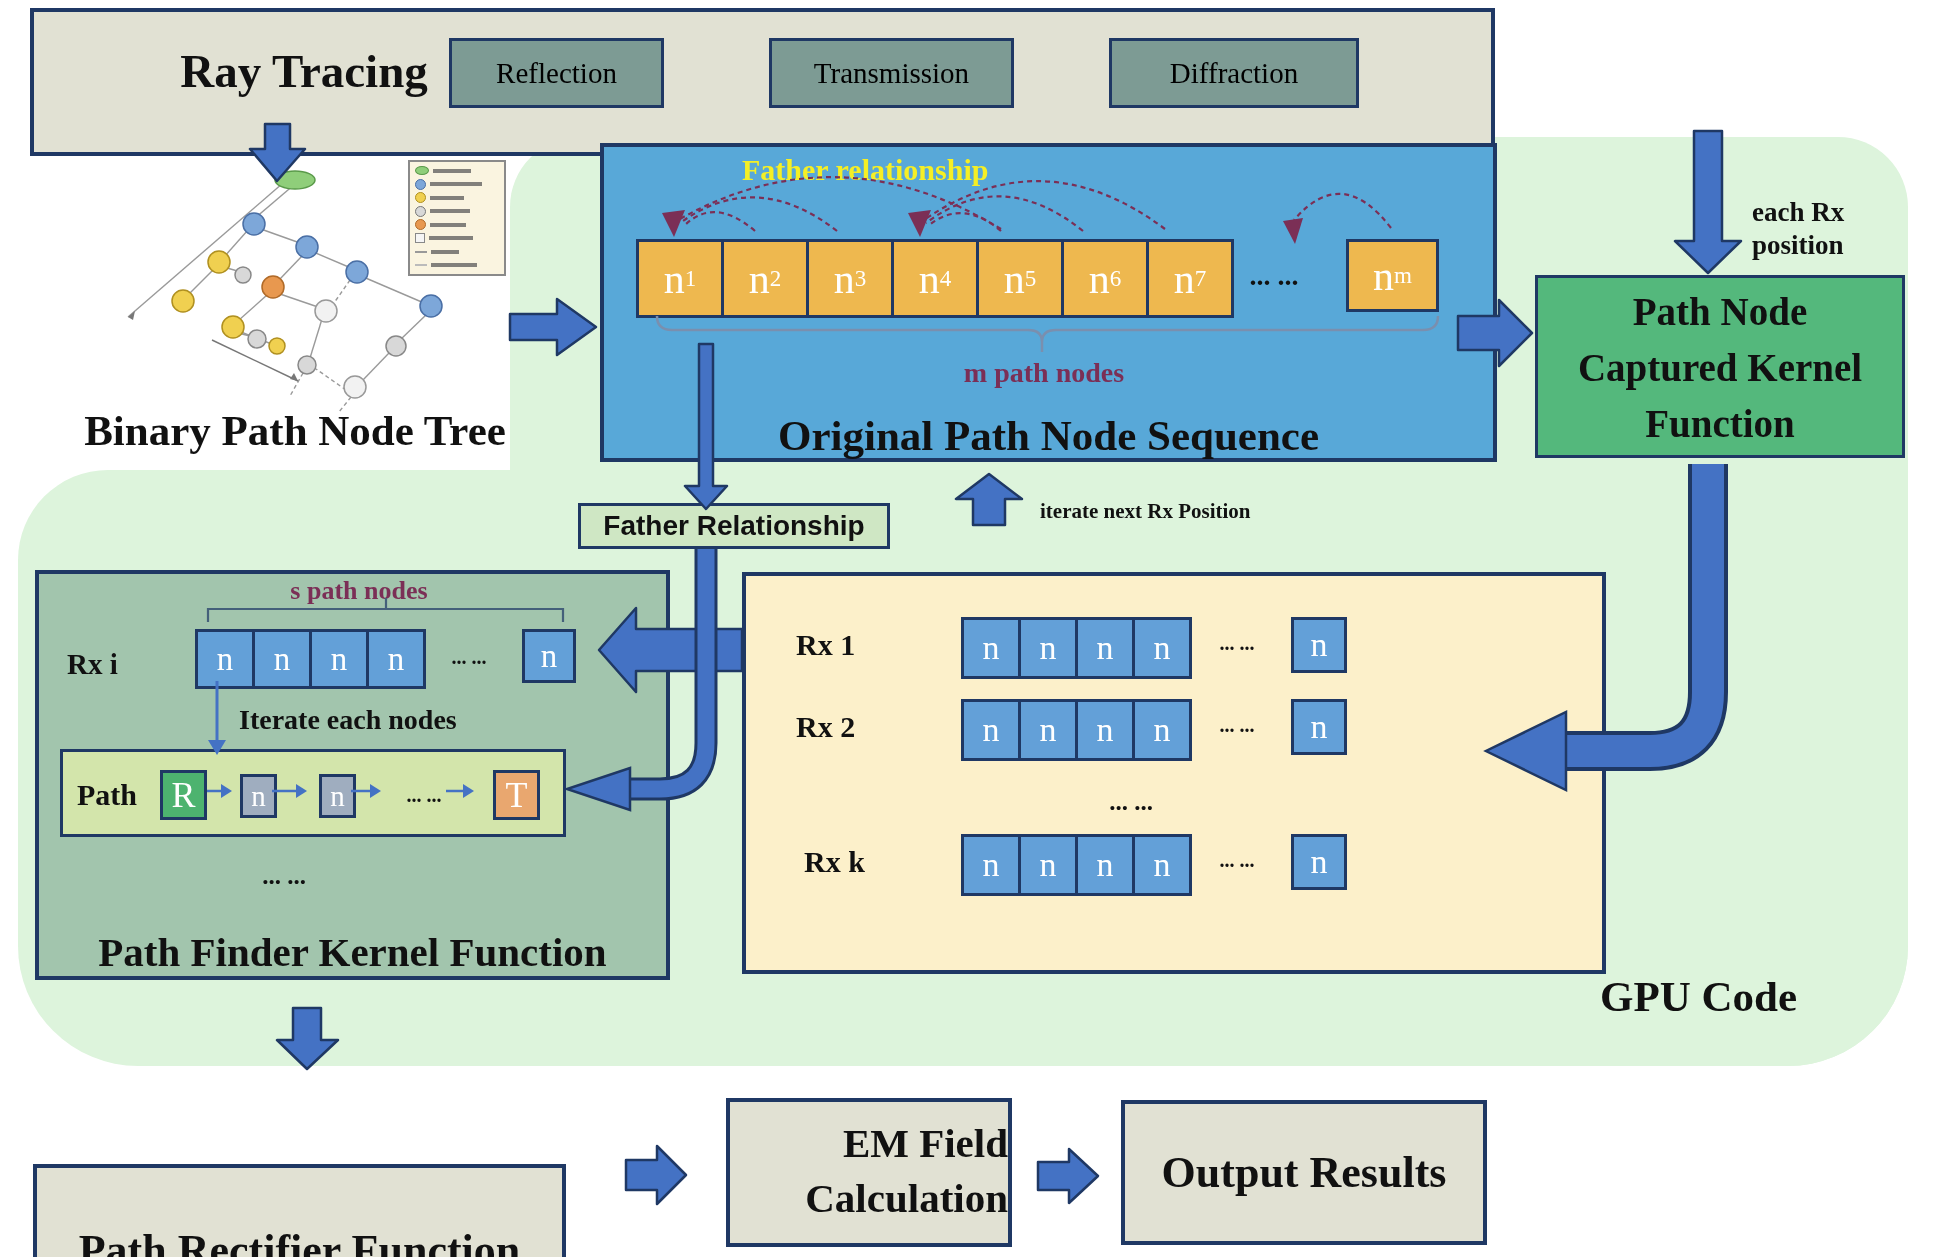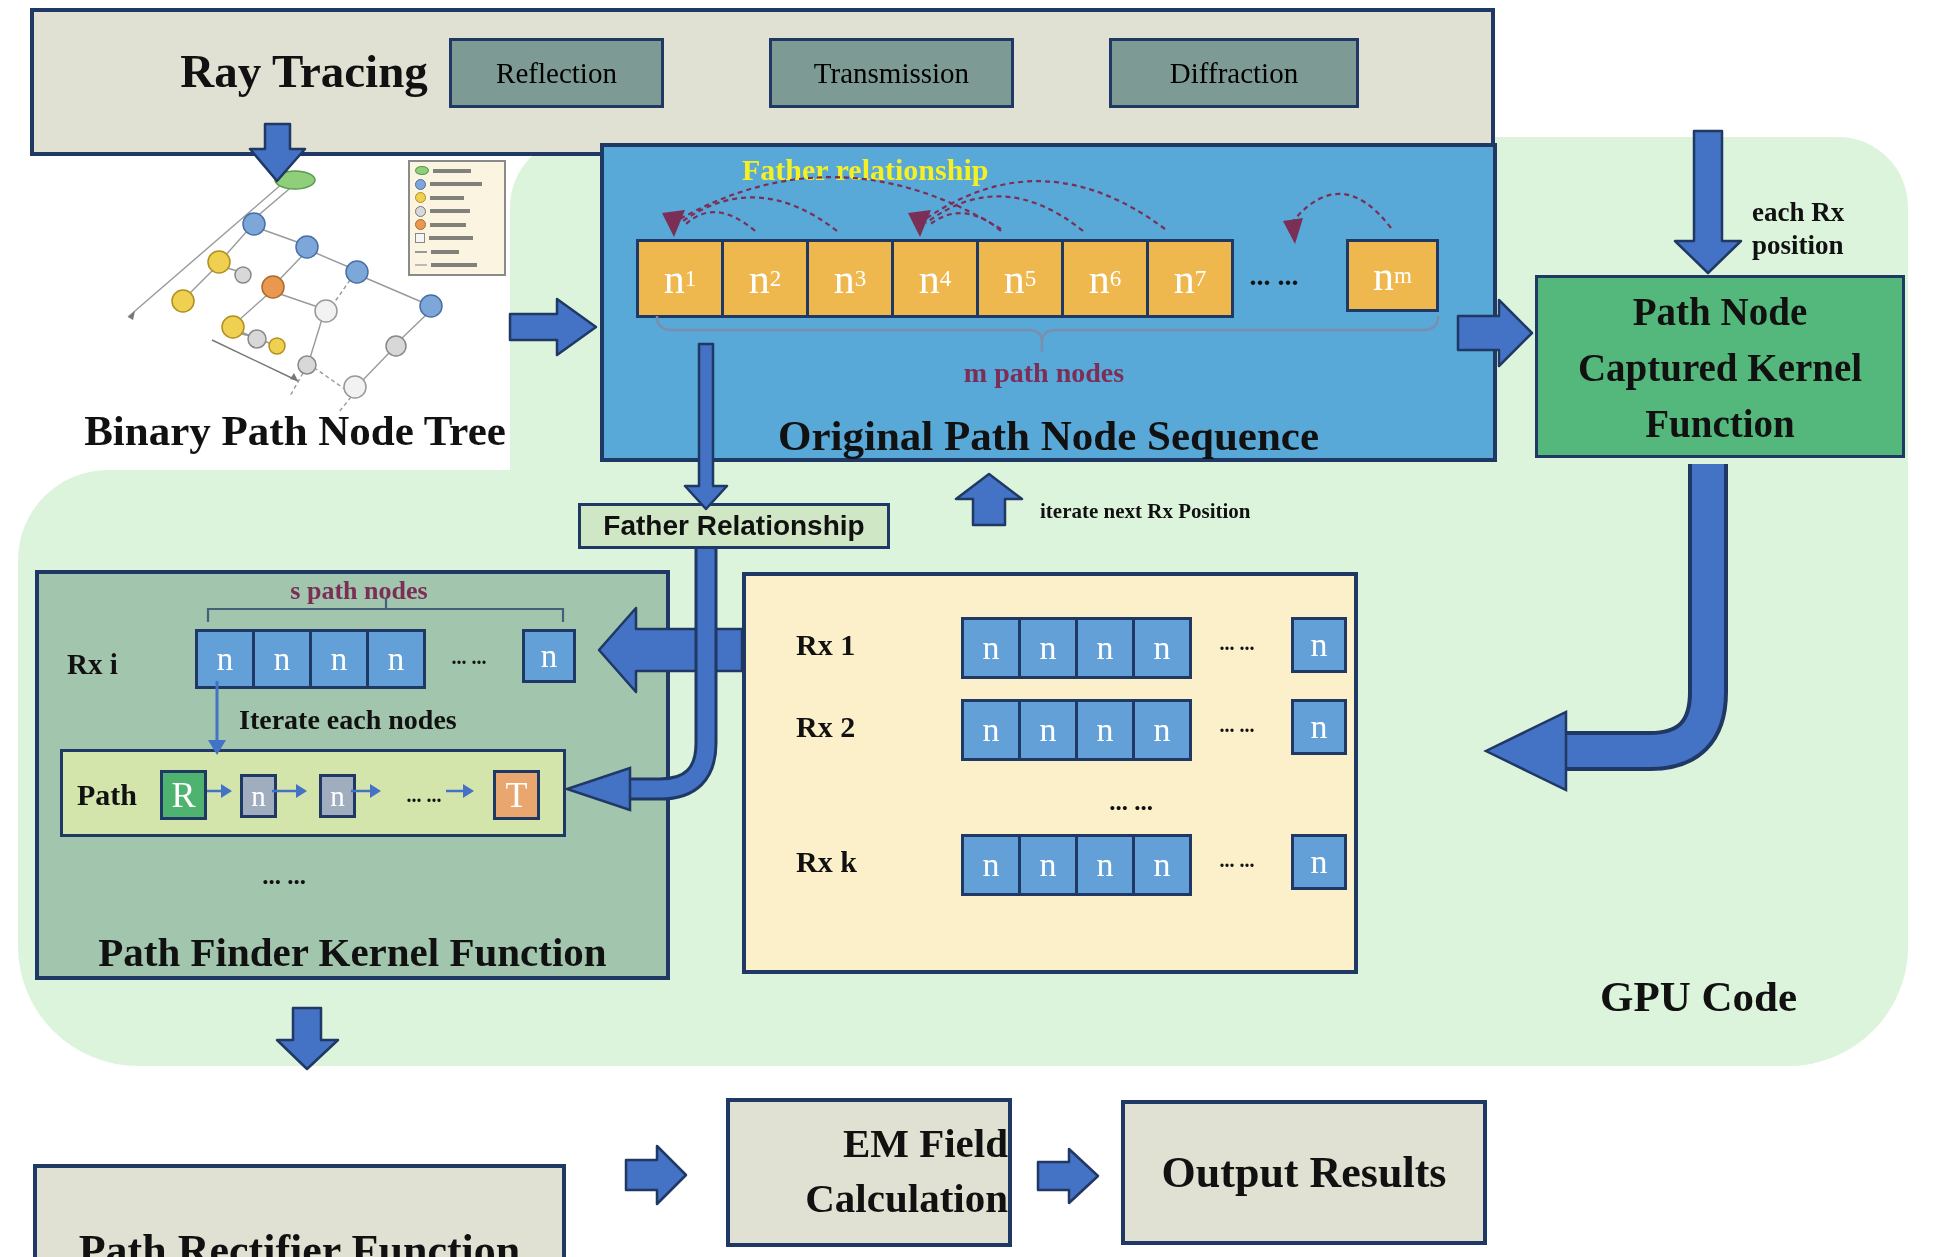--- a/index.html
+++ b/index.html
@@ -177,21 +177,21 @@
         </div>
       <div class="abs dots" style="left:322px;top:32px;width:78px;font-size:20px;text-align:center;">... ...</div>
       <div class="abs center" style="left:430px;top:18px;width:47px;height:50px;background:#e9a76f;border:3px solid #1f3864;">
         <span style="color:#fff;font-size:36px;font-family:'Liberation Serif',serif;">T</span>
         </div>
     </div>
     <div class="abs dots" style="left:175px;top:288px;width:140px;font-size:25px;text-align:center;">... ...</div>
     <div class="abs serifb" style="left:0;top:354px;width:100%;font-size:41px;text-align:center;">Path Finder Kernel Function</div>
   </div>
 
-  <div class="box z2" style="left:742px;top:572px;width:616px;height:402px;background:#fcf0ca;">
+  <div class="box z2" style="left:742px;top:572px;width:864px;height:402px;background:#fcf0ca;">
 
     <div class="abs serifb" style="left:50px;top:52px;width:110px;font-size:30px;">Rx 1</div>
     <div class="abs caprow-cells" style="left:215px;top:41px;">
       <div class="bcell" style="width:54px;height:56px;font-size:34px;">n</div>
       <div class="bcell" style="width:54px;height:56px;font-size:34px;">n</div>
       <div class="bcell" style="width:54px;height:56px;font-size:34px;">n</div>
       <div class="bcell" style="width:54px;height:56px;font-size:34px;">n</div>
     </div>
     <div class="abs dots" style="left:448px;top:56px;width:86px;font-size:20px;text-align:center;">... ...</div>
     <div class="bcell abs" style="left:548px;top:41px;width:56px;height:56px;font-size:34px;">n</div>
@@ -201,21 +201,21 @@
       <div class="bcell" style="width:54px;height:56px;font-size:34px;">n</div>
       <div class="bcell" style="width:54px;height:56px;font-size:34px;">n</div>
       <div class="bcell" style="width:54px;height:56px;font-size:34px;">n</div>
       <div class="bcell" style="width:54px;height:56px;font-size:34px;">n</div>
     </div>
     <div class="abs dots" style="left:448px;top:138px;width:86px;font-size:20px;text-align:center;">... ...</div>
     <div class="bcell abs" style="left:548px;top:123px;width:56px;height:56px;font-size:34px;">n</div>
 
     <div class="abs dots" style="left:300px;top:212px;width:170px;font-size:25px;text-align:center;">... ...</div>
 
-    <div class="abs serifb" style="left:50px;top:269px;width:110px;font-size:30px;">Rx k</div>
+    <div class="abs serifb" style="left:58px;top:269px;width:110px;font-size:30px;">Rx k</div>
     <div class="abs caprow-cells" style="left:215px;top:258px;">
       <div class="bcell" style="width:54px;height:56px;font-size:34px;">n</div>
       <div class="bcell" style="width:54px;height:56px;font-size:34px;">n</div>
       <div class="bcell" style="width:54px;height:56px;font-size:34px;">n</div>
       <div class="bcell" style="width:54px;height:56px;font-size:34px;">n</div>
     </div>
     <div class="abs dots" style="left:448px;top:273px;width:86px;font-size:20px;text-align:center;">... ...</div>
     <div class="bcell abs" style="left:548px;top:258px;width:56px;height:56px;font-size:34px;">n</div>
   </div>
 

